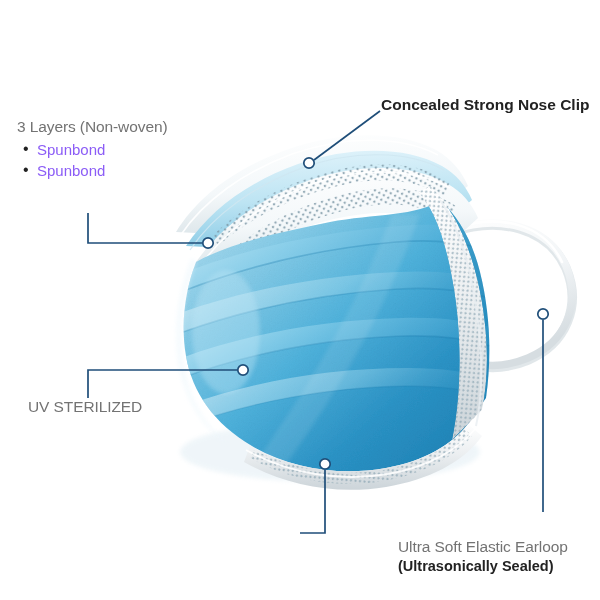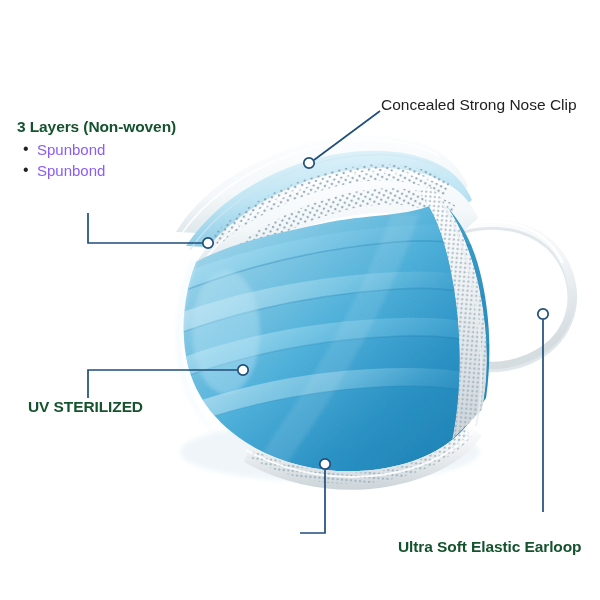--- a/index.html
+++ b/index.html
@@ -15,28 +15,28 @@
   #stage { position:absolute; inset:0; width:600px; height:600px; }
 
   
   #art { position:absolute; left:0; top:0; width:600px; height:600px; }
 
   
   .label { position:absolute; }
 
   .hd {
     font-size:15.5px;
-    font-weight:bold;
-    color:#14532d;
+    font-weight:normal;
+    color:#737373;
     letter-spacing:-0.1px;
     white-space:nowrap;
   }
   .hd-reg {
     font-size:15.5px;
-    font-weight:normal;
+    font-weight:bold;
     color:#222222;
     white-space:nowrap;
   }
   .bullets { list-style:none; margin-top:3px; }
   .bullets li {
     font-size:15px;
     font-weight:normal;
     color:#8b5cf6;
     line-height:1.42;
     position:relative;
@@ -320,15 +320,16 @@
     <div class="hd-reg">Concealed Strong Nose Clip</div>
   </div>
 
   <div class="label" id="lbl-uv">
     <div class="hd">UV STERILIZED</div>
   </div>
 
 
   <div class="label" id="lbl-earloop">
     <div class="hd">Ultra Soft Elastic Earloop</div>
+    <div class="hd-reg">(Ultrasonically Sealed)</div>
   </div>
 
 </div>
 
 </body></html>

